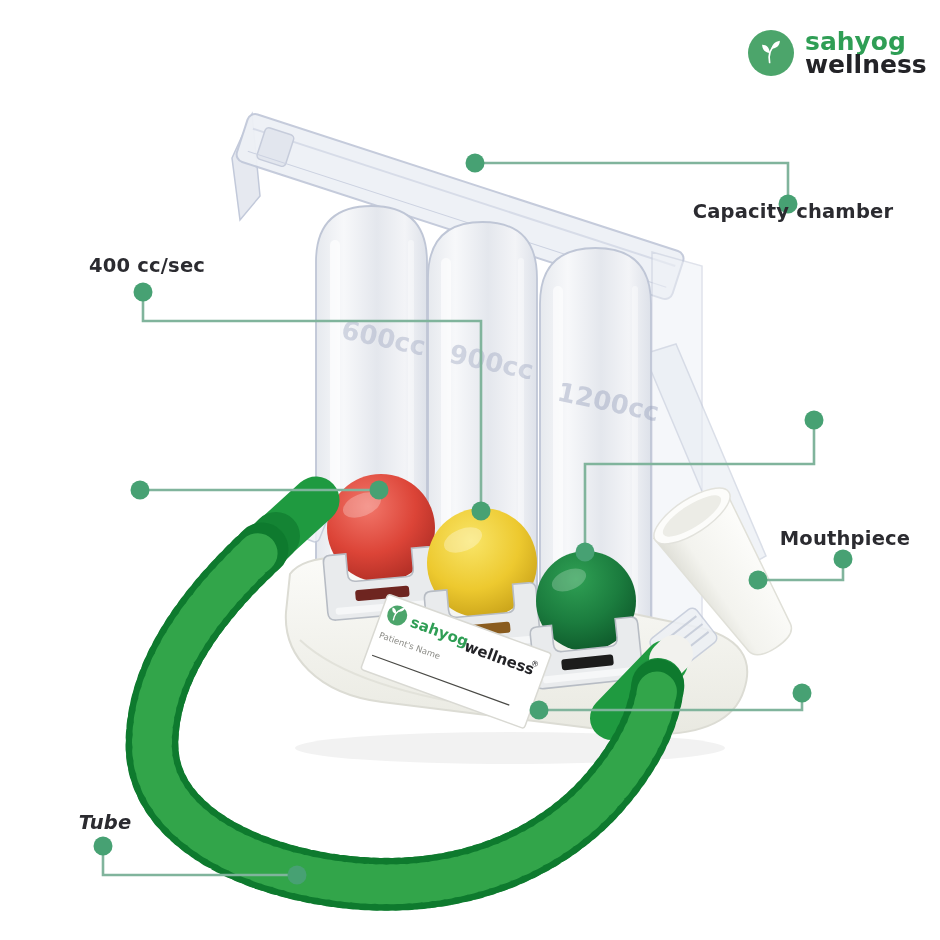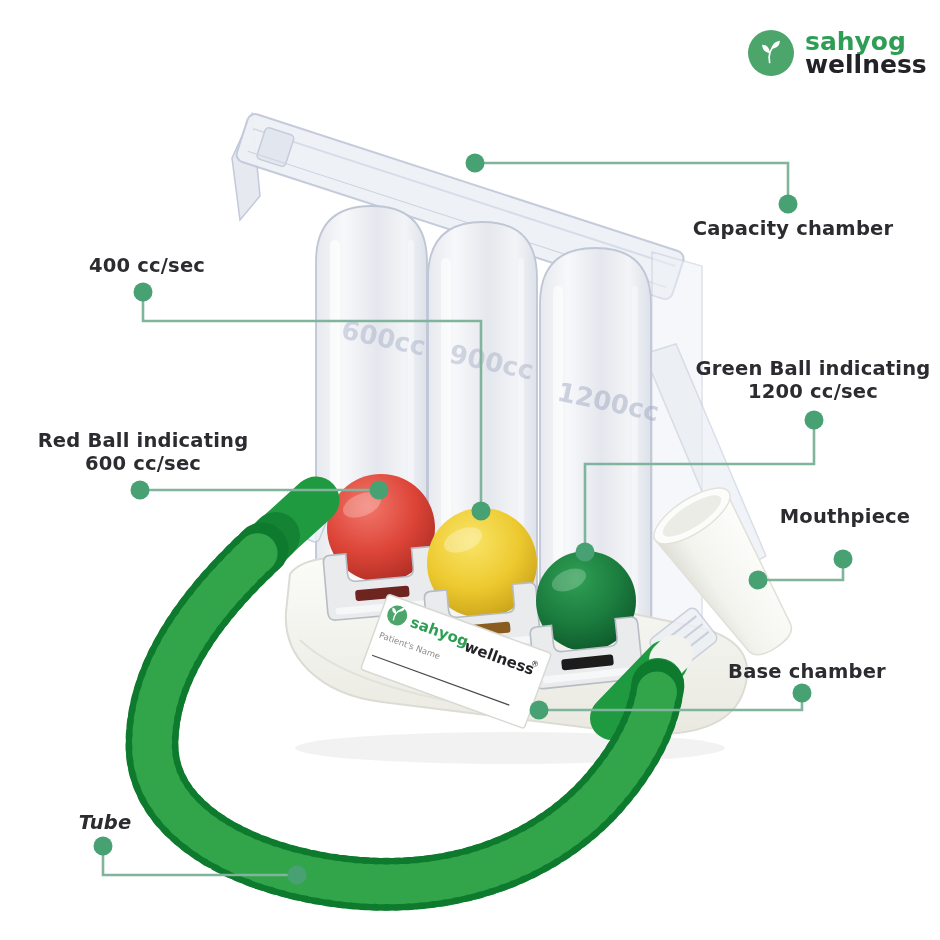--- a/index.html
+++ b/index.html
@@ -195,44 +195,33 @@
         <path d="M20,22 C14,22 9,17 9,10 C16,10 20,15 20,22 Z" fill="#FFFFFF"></path>
         <path d="M23,16 C23,10 28,5 35,4 C35,11 30,15 23,16 Z" fill="#FFFFFF"></path>
       </svg>
     </span>
     <span class="logo-text">
       <span class="l1">sahyog</span>
       <span class="l2">wellness</span>
     </span>
   </div>
 
-  <div class="callout" style="left:793px;top:217px;">
+  <div class="callout" style="left:793px;top:200px;">
     <span>Capacity chamber</span>
   </div>
 
   <div class="callout" style="left:147px;top:231px;">
     <br>
     <span>400 cc/sec</span>
   </div>
 
-  <div class="callout" style="left:143px;top:429px;">
-    <span>Red Ball indicating</span><br>
-    <span>600 cc/sec</span>
-  </div>
-
-  <div class="callout" style="left:813px;top:357px;">
-    <span>Green Ball indicating</span><br>
-    <span>1200 cc/sec</span>
-  </div>
-
-  <div class="callout" style="left:845px;top:505px;">
+
+
+  <div class="callout" style="left:845px;top:527px;">
     <span>Mouthpiece</span>
   </div>
 
-  <div class="callout" style="left:807px;top:660px;">
-    <span>Base chamber</span>
-  </div>
 
   <div class="callout" style="left:105px;top:811px;font-style:italic;">
     <span>Tube</span>
   </div>
 
 </div>
 
 </body></html>

